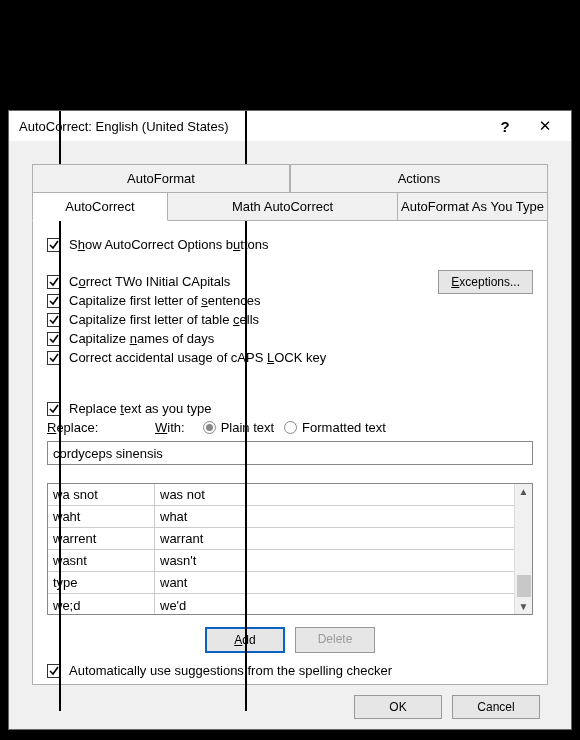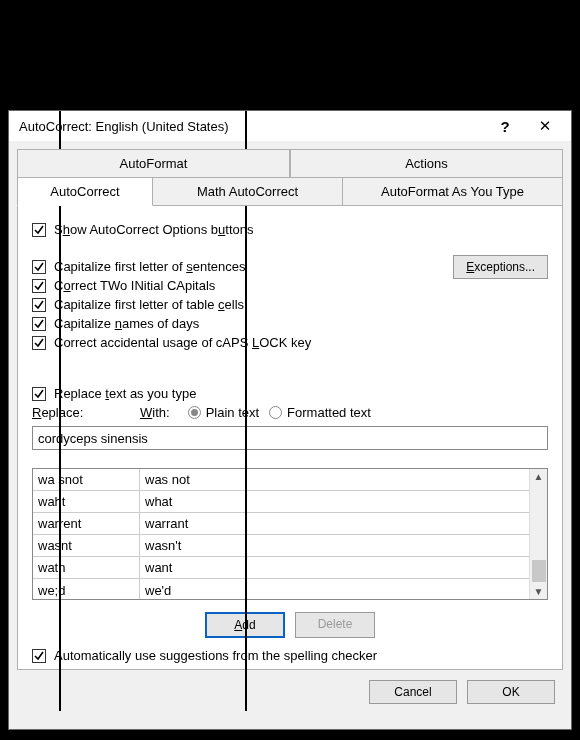--- a/index.html
+++ b/index.html
@@ -32,42 +32,42 @@
   }
   .titlebar .title { flex: 1; font-size: 13px; }
   .titlebar .help {
     width: 40px; text-align: center; font-size: 15px; font-weight: bold;
   }
   .titlebar .close {
     width: 40px; text-align: center; font-size: 15px;
   }
   .client {
     background: #f0f0f0;
-    padding: 8px;
+    padding: 23px;
     height: calc(100% - 30px);
   }
   .tabrow1 { display: flex; }
   .tabrow2 { display: flex; }
   .tab {
     text-align: center;
     padding: 6px 0;
     border: 1px solid #b0b0b0;
     background: #f0f0f0;
     position: relative;
   }
   .tab.active {
     background: #fff;
     border-bottom: 1px solid #fff;
     z-index: 2;
   }
   .tabrow1 .tab { flex: 1; border-bottom: none; }
   .tabrow2 { margin-top: 0; }
   .tabrow2 .tab { border-top: 1px solid #b0b0b0; }
   .tabrow2 .tab:first-child { width: 136px; }
-  .tabrow2 .tab:nth-child(2) { width: 190px; border-left: none; }
+  .tabrow2 .tab:nth-child(2) { width: 230px; border-left: none; }
   .tabrow2 .tab:nth-child(3) { flex: 1; border-left: none; }
   .panel {
     background: #fff;
     border: 1px solid #b0b0b0;
     border-top: none;
     padding: 12px 14px 12px 14px;
     height: 464px;
   }
   .chkrow {
     display: flex;
@@ -188,29 +188,29 @@
       <div class="spacer"></div>
 
       <div class="exceptions-row">
         <div class="exceptions-col">
           <div class="chkrow">
             <span class="chk">
                 <svg viewBox="0 0 12 12">
                   <path d="M2 6 L5 9 L10 2" stroke="#000" stroke-width="1.6" fill="none"></path>
                 </svg>
               </span>
+            <span>C<span class="u">o</span>rrect TWo INitial CApitals</span>
+          </div>
+          <div class="chkrow">
+            <span class="chk">
+                <svg viewBox="0 0 12 12">
+                  <path d="M2 6 L5 9 L10 2" stroke="#000" stroke-width="1.6" fill="none"></path>
+                </svg>
+              </span>
             <span>Capitalize first letter of <span class="u">s</span>entences</span>
-          </div>
-          <div class="chkrow">
-            <span class="chk">
-                <svg viewBox="0 0 12 12">
-                  <path d="M2 6 L5 9 L10 2" stroke="#000" stroke-width="1.6" fill="none"></path>
-                </svg>
-              </span>
-            <span>C<span class="u">o</span>rrect TWo INitial CApitals</span>
           </div>
           <div class="chkrow">
             <span class="chk">
                 <svg viewBox="0 0 12 12">
                   <path d="M2 6 L5 9 L10 2" stroke="#000" stroke-width="1.6" fill="none"></path>
                 </svg>
               </span>
             <span>Capitalize first letter of table <span class="u">c</span>ells</span>
           </div>
           <div class="chkrow">
@@ -274,21 +274,21 @@
             </div>
           <div class="lrow">
               <div class="c1">warrent</div>
               <div class="c2">warrant</div>
             </div>
           <div class="lrow">
               <div class="c1">wasnt</div>
               <div class="c2">wasn't</div>
             </div>
           <div class="lrow">
-              <div class="c1">watn</div>
+              <div class="c1">type</div>
               <div class="c2">want</div>
             </div>
           <div class="lrow">
               <div class="c1">we;d</div>
               <div class="c2">we'd</div>
             </div>
         </div>
         <div class="scrollbar">
           <span class="arr">▲</span>
           <div style="flex:1"></div>
@@ -307,17 +307,17 @@
             <svg viewBox="0 0 12 12">
               <path d="M2 6 L5 9 L10 2" stroke="#000" stroke-width="1.6" fill="none"></path>
             </svg>
           </span>
         <span>Automatically use suggestions from the spelling checker</span>
       </div>
 
     </div>
 
     <div class="dlg-btns">
+      <div class="btn" style="min-width:88px"><span>OK</span></div>
       <div class="btn" style="min-width:88px"><span>Cancel</span></div>
-      <div class="btn" style="min-width:88px"><span>OK</span></div>
     </div>
   </div>
 </div>
 
 </body></html>

